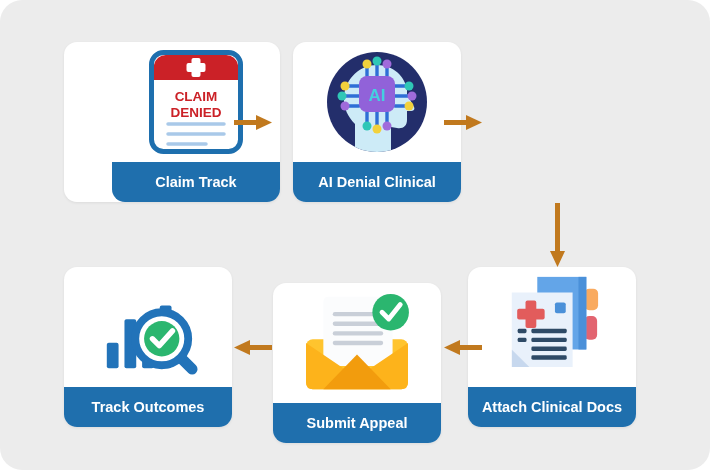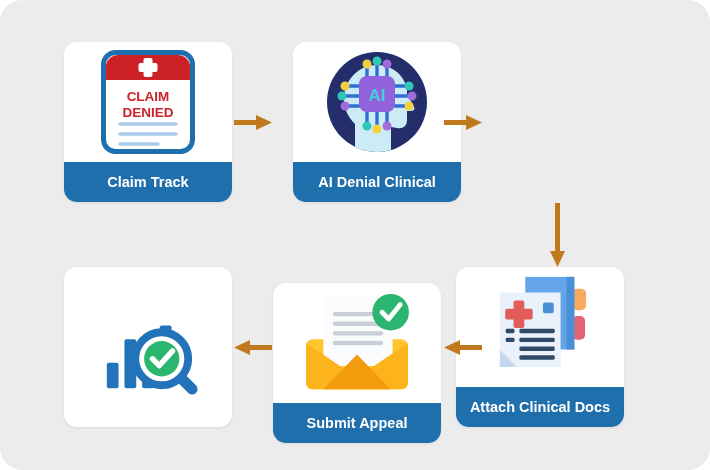--- a/index.html
+++ b/index.html
@@ -9,21 +9,21 @@
   .icon-area{flex:1;display:flex;align-items:center;justify-content:center;}
   .label-bar{height:40px;flex:0 0 40px;background:#1f6fad;border-radius:0 0 13px 13px;color:#ffffff;font-weight:bold;font-size:14.5px;line-height:1.14;display:flex;align-items:center;justify-content:center;text-align:center;padding:0 8px;box-sizing:border-box;}
   .arrow{position:absolute;}
   svg text{font-family:"Liberation Sans","DejaVu Sans",sans-serif;}
 </style>
 </head>
 <body>
 
 <div class="panel">
 
-  <div class="card" style="left:64px;top:42px;">
+  <div class="card" style="left:64px;top:42px;padding-left:48px;">
     <div class="icon-area">
       <svg width="96" height="106" viewBox="0 0 96 106">
         <rect x="3.5" y="3.5" width="89" height="99" rx="12" fill="#ffffff" stroke="#1e6fae" stroke-width="5"></rect>
         <path d="M6 31 V16 A12 12 0 0 1 18 6 H78 A12 12 0 0 1 90 16 V31 Z" fill="#cb2127"></path>
         <rect x="43.5" y="9" width="9" height="19" rx="2" fill="#ffffff"></rect>
         <rect x="38.5" y="14" width="19" height="9" rx="2" fill="#ffffff"></rect>
         <text x="48" y="52" text-anchor="middle" font-size="13.5" font-weight="bold" fill="#cb2127">CLAIM</text>
         <text x="48" y="68" text-anchor="middle" font-size="13.5" font-weight="bold" fill="#cb2127">DENIED</text>
         <line x1="20" y1="75" x2="76" y2="75" stroke="#a9c9e9" stroke-width="3.5" stroke-linecap="round"></line>
         <line x1="20" y1="85" x2="76" y2="85" stroke="#a9c9e9" stroke-width="3.5" stroke-linecap="round"></line>
@@ -72,21 +72,21 @@
           <circle cx="87" cy="46" r="4.5" fill="#a06bdb"></circle>
           <circle cx="84" cy="56" r="4.5" fill="#f2d13c"></circle>
         <rect x="34" y="26" width="36" height="36" rx="8" fill="#9162d9"></rect>
         <text x="52" y="50.5" text-anchor="middle" font-size="17" font-weight="bold" fill="#45cfe0">AI</text>
       </svg>
     </div>
     <div class="label-bar">AI Denial Clinical</div>
   </div>
 
 
-  <div class="card" style="left:456px;top:267px;gap:11px;">
+  <div class="card" style="left:468px;top:267px;gap:11px;">
     <div class="icon-area">
       <svg width="108" height="102" viewBox="0 0 110 104">
         <rect x="88" y="18" width="14" height="22" rx="5" fill="#f9aa5f"></rect>
         <rect x="88" y="46" width="13" height="24" rx="5" fill="#e26470"></rect>
         <rect x="40" y="6" width="50" height="74" fill="#63a5e8"></rect>
         <rect x="82" y="6" width="8" height="74" fill="#4a90d9"></rect>
         <path d="M14 22 H76 V98 H32 L14 80 Z" fill="#e9f1fb"></path>
         <path d="M14 80 L32 98 L14 98 Z" fill="#c7d8ee"></path>
         <rect x="28" y="30" width="11" height="28" rx="2" fill="#e25c5c"></rect>
         <rect x="19.5" y="38.5" width="28" height="11" rx="2" fill="#e25c5c"></rect>
@@ -132,20 +132,21 @@
           <rect x="28" y="44" width="12" height="50" rx="2"></rect>
           <rect x="46" y="51" width="12" height="43" rx="2"></rect>
           <rect x="64" y="30" width="12" height="64" rx="2"></rect>
         </g>
         <line x1="85" y1="83" x2="97" y2="95" stroke="#2273b9" stroke-width="11" stroke-linecap="round"></line>
         <circle cx="66" cy="64" r="27" fill="#ffffff" stroke="#2273b9" stroke-width="8"></circle>
         <circle cx="66" cy="64" r="18" fill="#2bb66f"></circle>
         <path d="M56.5 64 L63.5 71 L77 56" fill="none" stroke="#ffffff" stroke-width="5.5" stroke-linecap="round" stroke-linejoin="round"></path>
       </svg>
     </div>
+    <div class="label-bar">Track Outcomes</div>
   </div>
 
   <svg class="arrow" style="left:234px;top:112px;" width="38" height="21" viewBox="0 0 38 21">
     <line x1="0" y1="10.5" x2="24" y2="10.5" stroke="#c1791e" stroke-width="5"></line>
     <polygon points="22,3 38,10.5 22,18" fill="#c1791e"></polygon>
   </svg>
   <svg class="arrow" style="left:444px;top:112px;" width="38" height="21" viewBox="0 0 38 21">
     <line x1="0" y1="10.5" x2="24" y2="10.5" stroke="#c1791e" stroke-width="5"></line>
     <polygon points="22,3 38,10.5 22,18" fill="#c1791e"></polygon>
   </svg>

